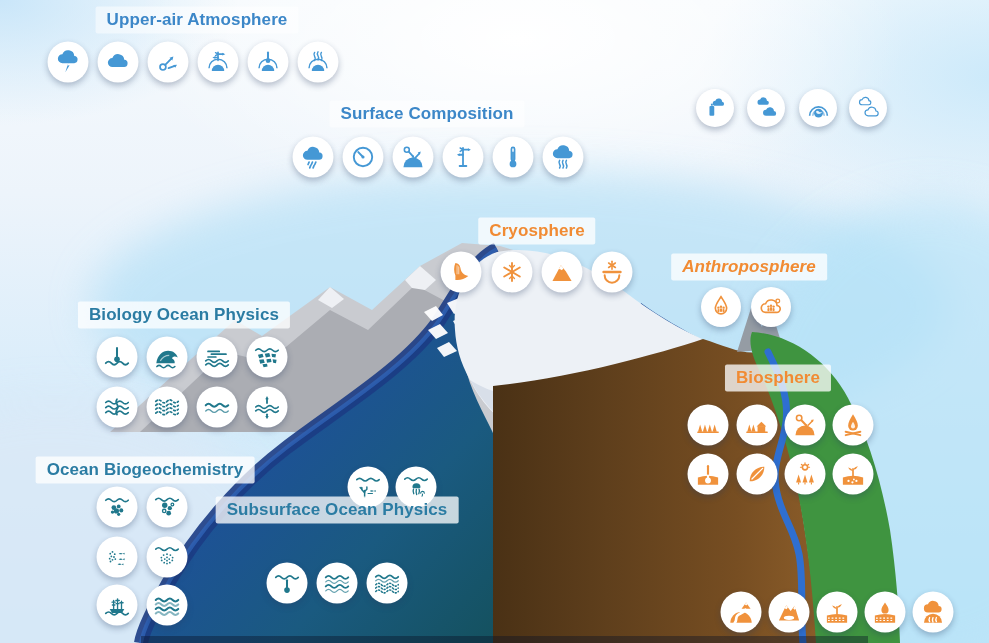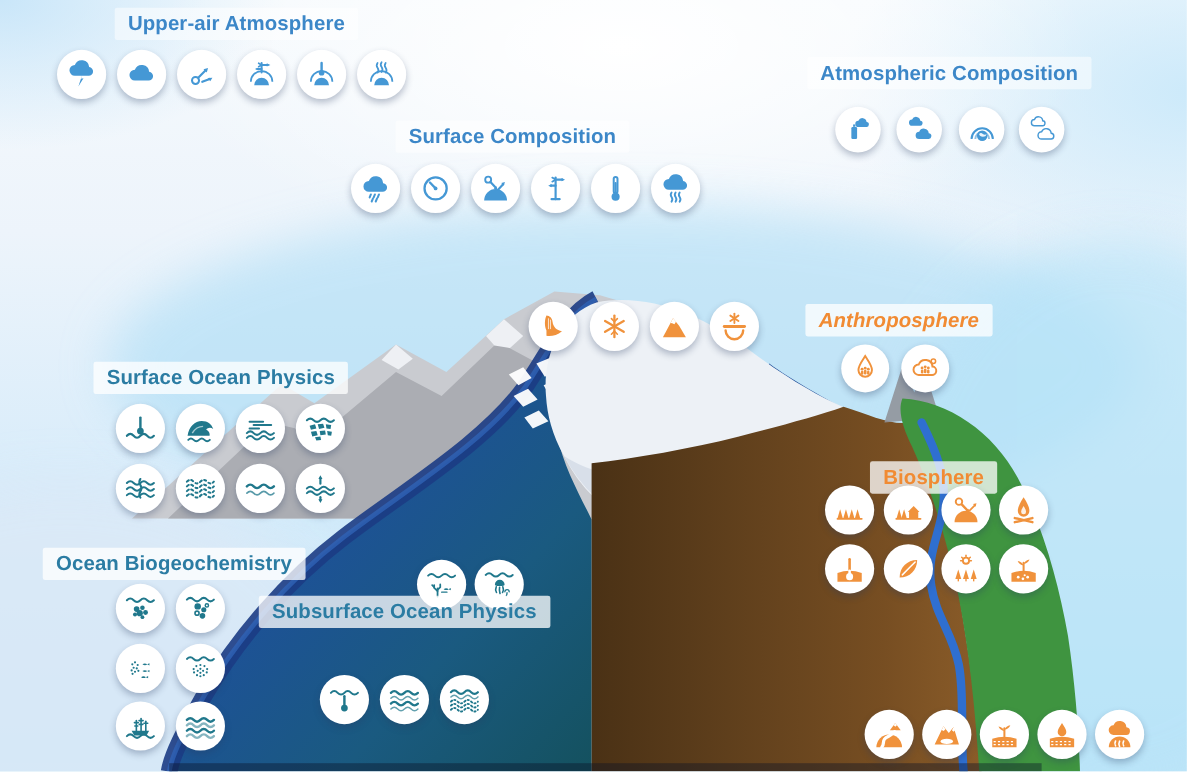--- a/index.html
+++ b/index.html
@@ -630,41 +630,41 @@
       <div class="ecv theme-blue" style="width: 41px; height: 41px; left: 513px; top: 157px;">
         <svg width="27" height="27" viewBox="0 0 24 24">
           <use href="#g-thermometer"></use>
         </svg>
       </div>
       <div class="ecv theme-blue" style="width: 41px; height: 41px; left: 563px; top: 157px;">
         <svg width="27" height="27" viewBox="0 0 24 24">
           <use href="#g-vapour-cloud"></use>
         </svg>
       </div>
-      <div class="label blue" style="left: 791px; top: 61px;">Atmospheric Composition</div>
       <div class="ecv theme-blue" style="width: 38px; height: 38px; left: 715px; top: 108px;">
         <svg width="25" height="25" viewBox="0 0 24 24">
           <use href="#g-spray-ghg"></use>
         </svg>
       </div>
       <div class="ecv theme-blue" style="width: 38px; height: 38px; left: 766px; top: 108px;">
         <svg width="25" height="25" viewBox="0 0 24 24">
           <use href="#g-two-clouds"></use>
         </svg>
       </div>
       <div class="ecv theme-blue" style="width: 38px; height: 38px; left: 818px; top: 108px;">
         <svg width="25" height="25" viewBox="0 0 24 24">
           <use href="#g-ozone-earth"></use>
         </svg>
       </div>
       <div class="ecv theme-blue" style="width: 38px; height: 38px; left: 868px; top: 108px;">
         <svg width="25" height="25" viewBox="0 0 24 24">
           <use href="#g-outline-clouds"></use>
         </svg>
       </div>
+      <div class="label orange" style="left: 537px; top: 231px;">Cryosphere</div>
       <div class="ecv theme-orange" style="width: 41px; height: 41px; left: 461px; top: 272px;">
         <svg width="27" height="27" viewBox="0 0 24 24">
           <use href="#g-glacier"></use>
         </svg>
       </div>
       <div class="ecv theme-orange" style="width: 41px; height: 41px; left: 512px; top: 272px;">
         <svg width="27" height="27" viewBox="0 0 24 24">
           <use href="#g-snowflake"></use>
         </svg>
       </div>
@@ -682,21 +682,21 @@
       <div class="ecv theme-orange" style="width: 40px; height: 40px; left: 721px; top: 307px;">
         <svg width="26" height="26" viewBox="0 0 24 24">
           <use href="#g-water-use"></use>
         </svg>
       </div>
       <div class="ecv theme-orange" style="width: 40px; height: 40px; left: 771px; top: 307px;">
         <svg width="26" height="26" viewBox="0 0 24 24">
           <use href="#g-ghg-people"></use>
         </svg>
       </div>
-      <div class="label teal" style="left: 184px; top: 315px;">Surface Ocean Physics</div>
+      <div class="label teal" style="left: 184px; top: 315px;">Biology Ocean Physics</div>
       <div class="ecv theme-teal" style="width: 41px; height: 41px; left: 117px; top: 357px;">
         <svg width="27" height="27" viewBox="0 0 24 24">
           <use href="#g-thermo-waves"></use>
         </svg>
       </div>
       <div class="ecv theme-teal" style="width: 41px; height: 41px; left: 167px; top: 357px;">
         <svg width="27" height="27" viewBox="0 0 24 24">
           <use href="#g-big-wave"></use>
         </svg>
       </div>
@@ -723,21 +723,21 @@
       <div class="ecv theme-teal" style="width: 41px; height: 41px; left: 217px; top: 407px;">
         <svg width="27" height="27" viewBox="0 0 24 24">
           <use href="#g-sea-level"></use>
         </svg>
       </div>
       <div class="ecv theme-teal" style="width: 41px; height: 41px; left: 267px; top: 407px;">
         <svg width="27" height="27" viewBox="0 0 24 24">
           <use href="#g-heat-flux"></use>
         </svg>
       </div>
-      <div class="label orange" style="left: 778px; top: 398px;">Biosphere</div>
+      <div class="label orange" style="left: 778px; top: 378px;">Biosphere</div>
       <div class="ecv theme-orange" style="width: 41px; height: 41px; left: 708px; top: 425px;">
         <svg width="27" height="27" viewBox="0 0 24 24">
           <use href="#g-trees-row"></use>
         </svg>
       </div>
       <div class="ecv theme-orange" style="width: 41px; height: 41px; left: 757px; top: 425px;">
         <svg width="27" height="27" viewBox="0 0 24 24">
           <use href="#g-trees-house"></use>
         </svg>
       </div>

